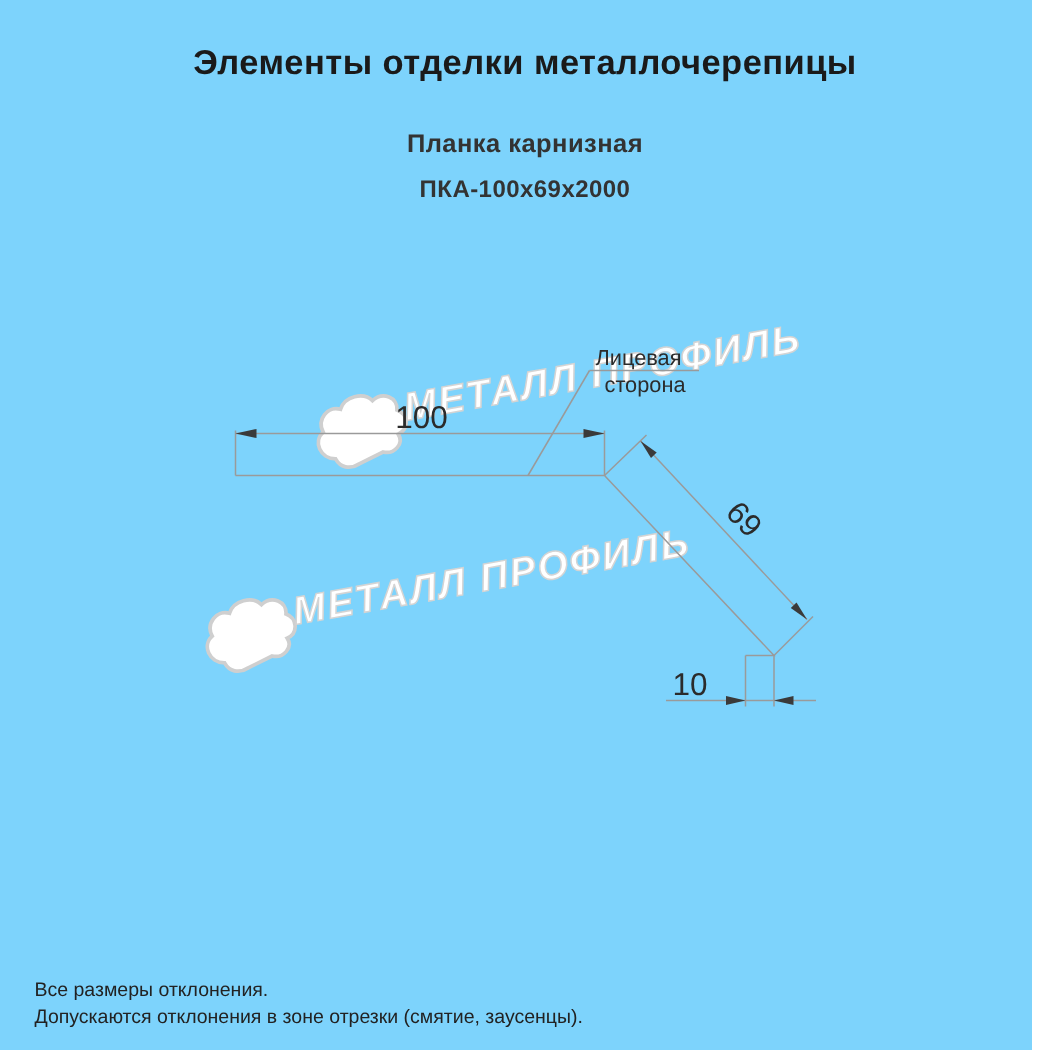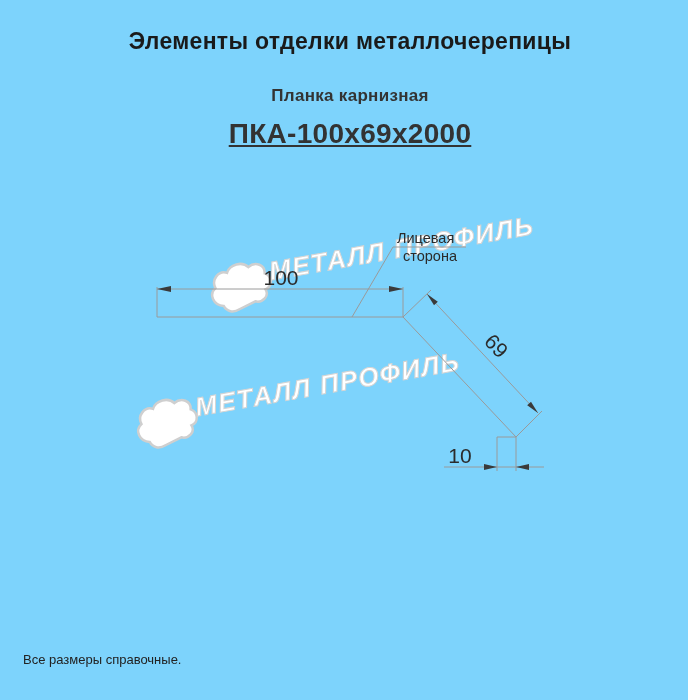--- a/index.html
+++ b/index.html
@@ -32,25 +32,24 @@
     font-weight: bold;
     color: #333333;
     letter-spacing: 0.3px;
   }
   .product-sku {
     position: absolute;
     top: 118px;
     left: 0;
     width: 700px;
     text-align: center;
-    font-size: 28px;
+    font-size: 16px;
     font-weight: bold;
     color: #333333;
     letter-spacing: 0.3px;
-    text-decoration: underline;
   }
   .watermark {
     position: absolute;
     z-index: 1;
     pointer-events: none;
   }
   .wm-upper { left: 180px; top: 205px; }
   .wm-lower { left: 106px; top: 341px; }
   .wm-text {
     font-family: "Liberation Sans", sans-serif;
@@ -139,16 +138,17 @@
     <polygon class="darrow" points="516,467 529,464 529,470"></polygon>
     <text class="dim-text" x="460" y="463" text-anchor="middle">10</text>
 
     <line class="dline" x1="393" y1="247" x2="352" y2="317"></line>
     <line class="dline" x1="393" y1="247" x2="466" y2="247"></line>
     <text class="face-text" x="397" y="243">Лицевая</text>
     <text class="face-text" x="403" y="261">сторона</text>
   </svg>
 
   <div class="footnotes">
-    <div>Все размеры справочные.</div>
+    <div>Все размеры отклонения.</div>
+    <div>Допускаются отклонения в зоне отрезки (смятие, заусенцы).</div>
   </div>
 
 </div>
 
 </body></html>

